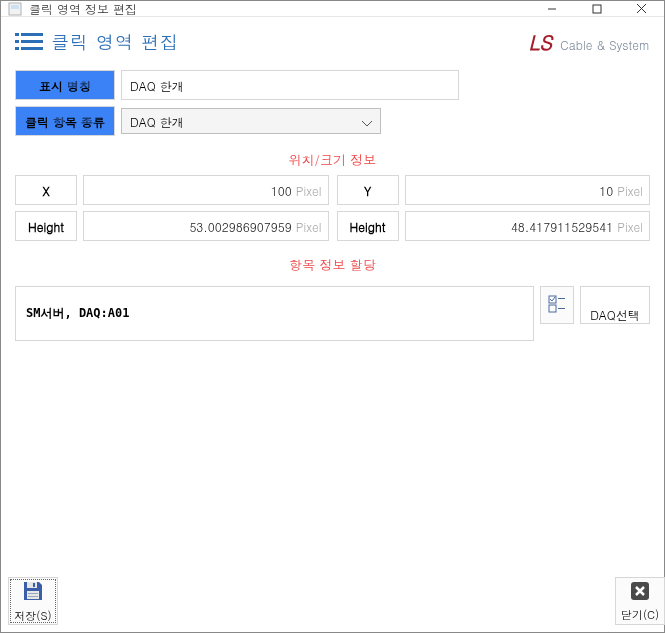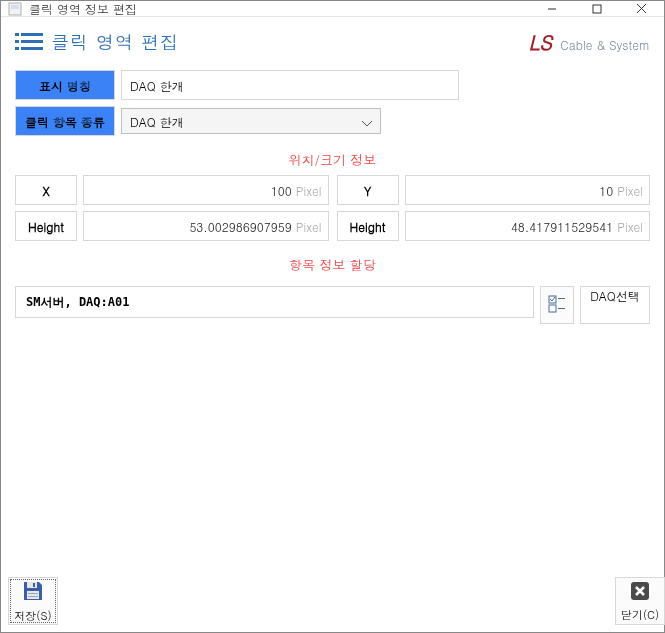--- a/index.html
+++ b/index.html
@@ -29,23 +29,23 @@
     .section-title { color: #ef4444; text-align: center; font-size: 13px; padding: 8px 0 6px 0; font-weight: 500; }
     
     .grid2 { display: flex; gap: 8px; margin-bottom: 6px; }
     .grid2 > div { flex: 1; display: flex; gap: 6px; }
     .lab-small { width: 62px; height: 30px; border: 1px solid #d7d7d7; display: flex; align-items: center; justify-content: center; font-weight: 700; font-size: 12px; }
     .readout { flex: 1; height: 30px; border: 1px solid #d7d7d7; display: flex; align-items: center; justify-content: flex-end; padding-right: 6px; }
     .readout .val { font-size: 12px; color: #222; margin-right: 4px; }
     .readout .unit { font-size: 12px; color: #a8a8a8; }
     
     .assign-row { display: flex; gap: 6px; margin-top: 6px; align-items: stretch; }
-    .assign-text { flex: 1; height: 32px; border: 1px solid #d7d7d7; display: flex; align-items: center; padding-left: 10px; font-weight: 700; font-size: 12px; font-family: Consolas, monospace; }
+    .assign-text { flex: 1; height: 55px; border: 1px solid #d7d7d7; display: flex; align-items: center; padding-left: 10px; font-weight: 700; font-size: 12px; font-family: Consolas, monospace; }
     .icon-btn { width: 34px; height: 38px; border: 1px solid #d7d7d7; background: #fbfbfb; display: flex; align-items: center; justify-content: center; }
-    .daq-select { width: 70px; height: 38px; border: 1px solid #d7d7d7; display: flex; align-items: flex-start; justify-content: center; font-size: 12px; }
+    .daq-select { width: 70px; height: 38px; border: 1px solid #d7d7d7; display: flex; align-items: flex-end; justify-content: center; font-size: 12px; }
     
     .footer { position: absolute; bottom: 8px; left: 8px; right: 0; display: flex; justify-content: space-between; }
     .ft-btn { width: 50px; height: 48px; border: 1px solid #d7d7d7; background: #fbfbfb; display: flex; flex-direction: column; align-items: center; justify-content: center; gap: 2px; }
     .ft-btn.sel { outline: 1px dotted #666; outline-offset: -3px; }
     .ft-btn .ft-label { font-size: 11px; }
   </style>
 </head>
 <body>
 
 <div class="titlebar">

